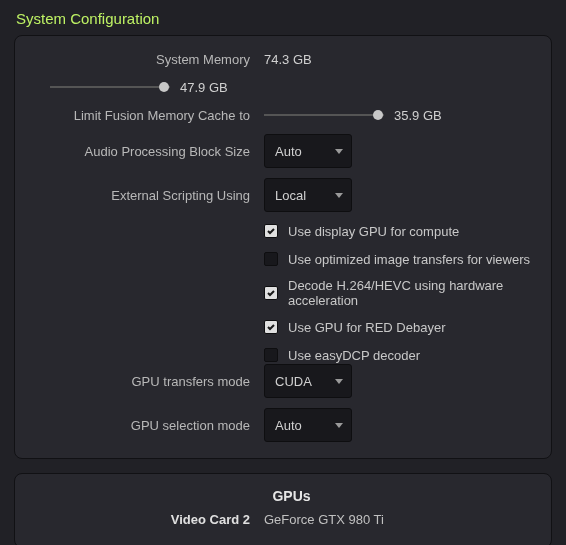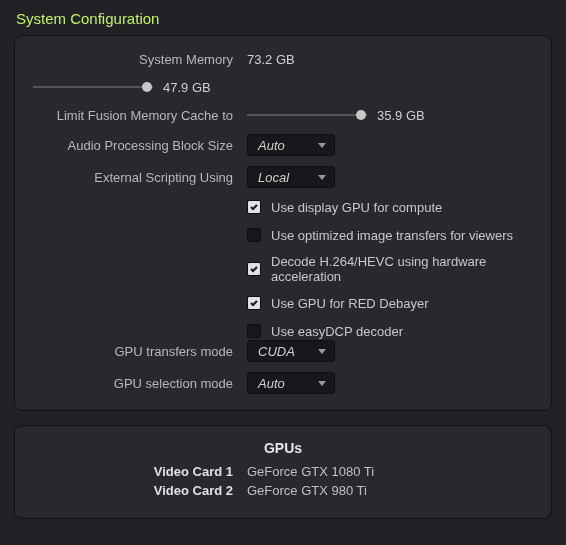--- a/index.html
+++ b/index.html
@@ -20,21 +20,21 @@
     height: 100%;
   }
   .section-title {
     color: #bef264;
     font-size: 15px;
     margin: 0 0 8px 2px;
   }
   .panel {
     border: 1px solid #111114;
     border-radius: 8px;
-    padding: 14px 18px 16px 18px;
+    padding: 14px 18px 16px 35px;
     box-sizing: border-box;
     width: 100%;
     background: #28282e;
   }
   .row {
     display: flex;
     align-items: center;
     margin-bottom: 10px;
     min-height: 18px;
   }
@@ -73,29 +73,28 @@
     height: 10px;
     border-radius: 50%;
     background: #c8c8c8;
     transform: translate(-50%, -50%);
   }
   .select {
     display: inline-flex;
     align-items: center;
     justify-content: space-between;
     width: 88px;
-    height: 22px;
+    height: 34px;
     padding: 0 8px 0 10px;
     background: #18181c;
     border: 1px solid #0e0e10;
     border-radius: 3px;
     color: #d0d0d0;
     cursor: pointer;
     box-sizing: border-box;
-    font-style: italic;
   }
   .chevron {
     width: 0; height: 0;
     border-left: 4px solid transparent;
     border-right: 4px solid transparent;
     border-top: 5px solid #9a9a9a;
   }
   .checkbox {
     width: 14px;
     height: 14px;
@@ -146,21 +145,21 @@
 <body>
 
 <div class="root">
   <div class="section-title">System Configuration</div>
 
   <div class="panel">
 
     <div class="row">
       <div class="label-col">System Memory</div>
       <div class="value-col">
-        <span class="static-value">73.2 GB</span>
+        <span class="static-value">74.3 GB</span>
       </div>
     </div>
 
     <div class="row">
       <div class="value-col">
         <div class="slider">
           <div class="slider-track"></div>
           <div class="slider-thumb" style="left:95%"></div>
         </div>
         <span class="static-value">47.9 GB</span>
@@ -269,22 +268,18 @@
     </div>
 
   </div>
 
   <div class="gap"></div>
 
   <div class="panel">
     <div class="gpus-title">GPUs</div>
     <div id="gpus-container">
         <div class="gpu-row">
-          <div class="gpu-label">Video Card 1</div>
-          <div class="gpu-value">GeForce GTX 1080 Ti</div>
-        </div>
-        <div class="gpu-row">
           <div class="gpu-label">Video Card 2</div>
           <div class="gpu-value">GeForce GTX 980 Ti</div>
         </div>
       </div>
   </div>
 </div>
 
 </body></html>

